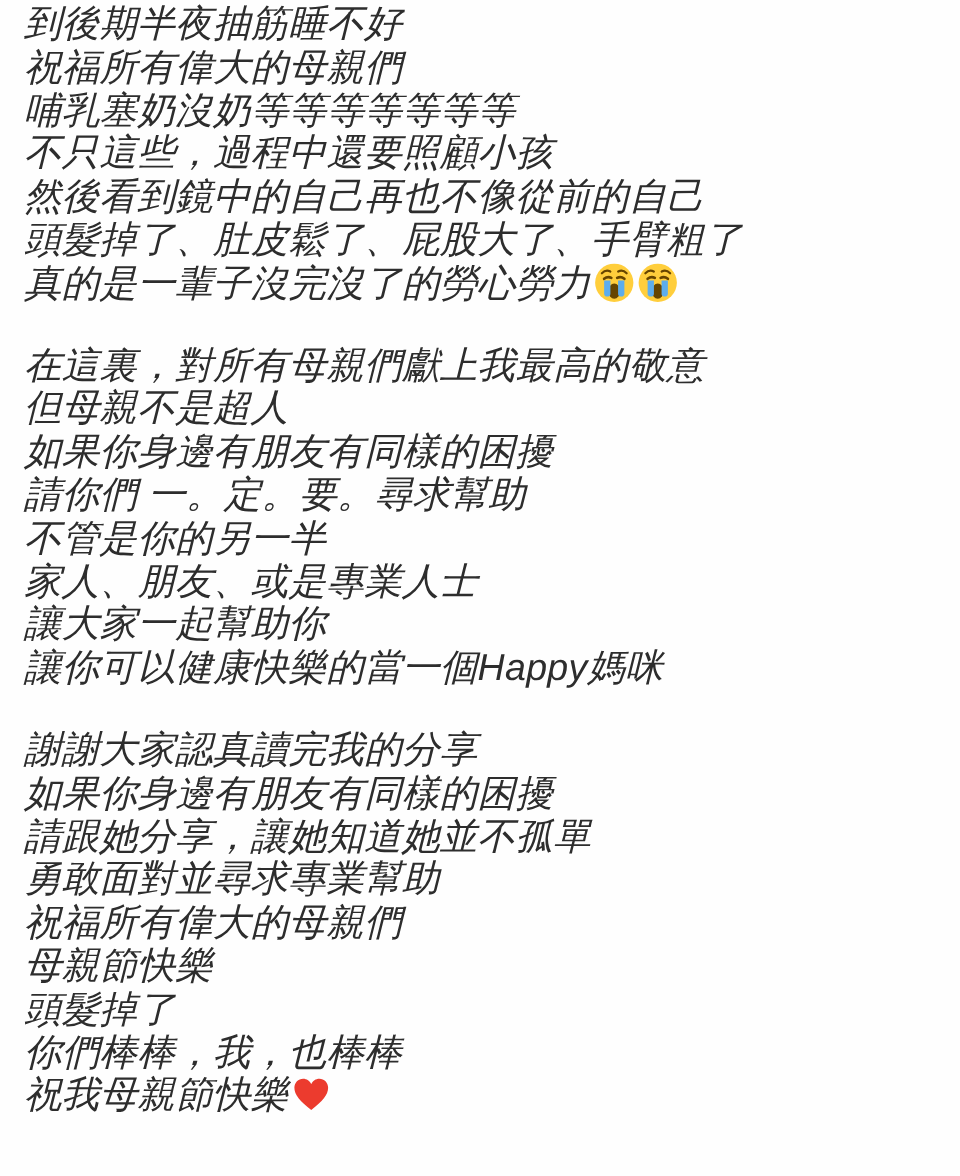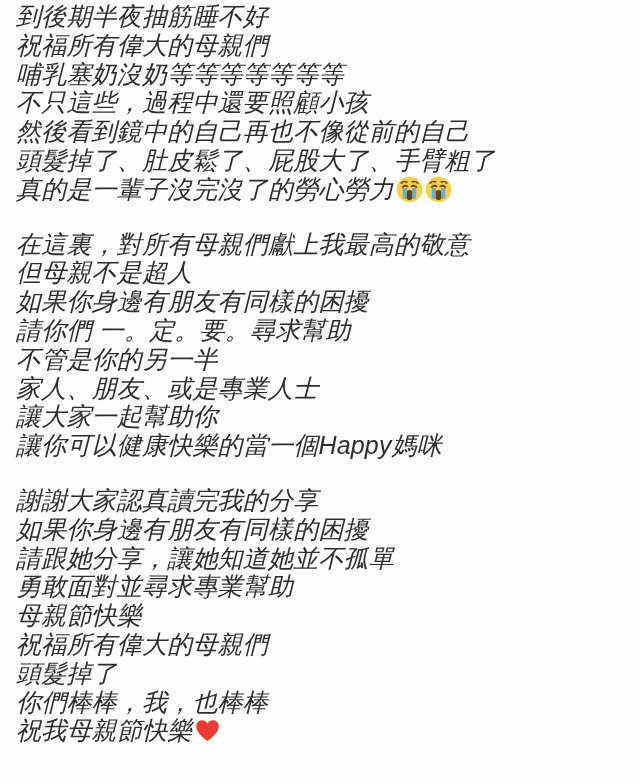--- a/index.html
+++ b/index.html
@@ -77,21 +77,21 @@
   <div class="line">家人、朋友、或是專業人士</div>
   <div class="line">讓大家一起幫助你</div>
   <div class="line">讓你可以健康快樂的當一個Happy媽咪</div>
 
   <div class="para-gap"></div>
 
   <div class="line">謝謝大家認真讀完我的分享</div>
   <div class="line">如果你身邊有朋友有同樣的困擾</div>
   <div class="line">請跟她分享，讓她知道她並不孤單</div>
   <div class="line">勇敢面對並尋求專業幫助</div>
+  <div class="line">祝福所有偉大的母親們</div>
   <div class="line">母親節快樂</div>
-  <div class="line">祝福所有偉大的母親們</div>
   <div class="line">頭髮掉了</div>
   <div class="line">你們棒棒，我，也棒棒</div>
   <div class="line"><span>祝我母親節快樂</span><svg class="emoji" viewBox="0 0 36 36">
         <use href="#heart-emoji"></use>
       </svg></div>
 
 </div>
 
 </body></html>

